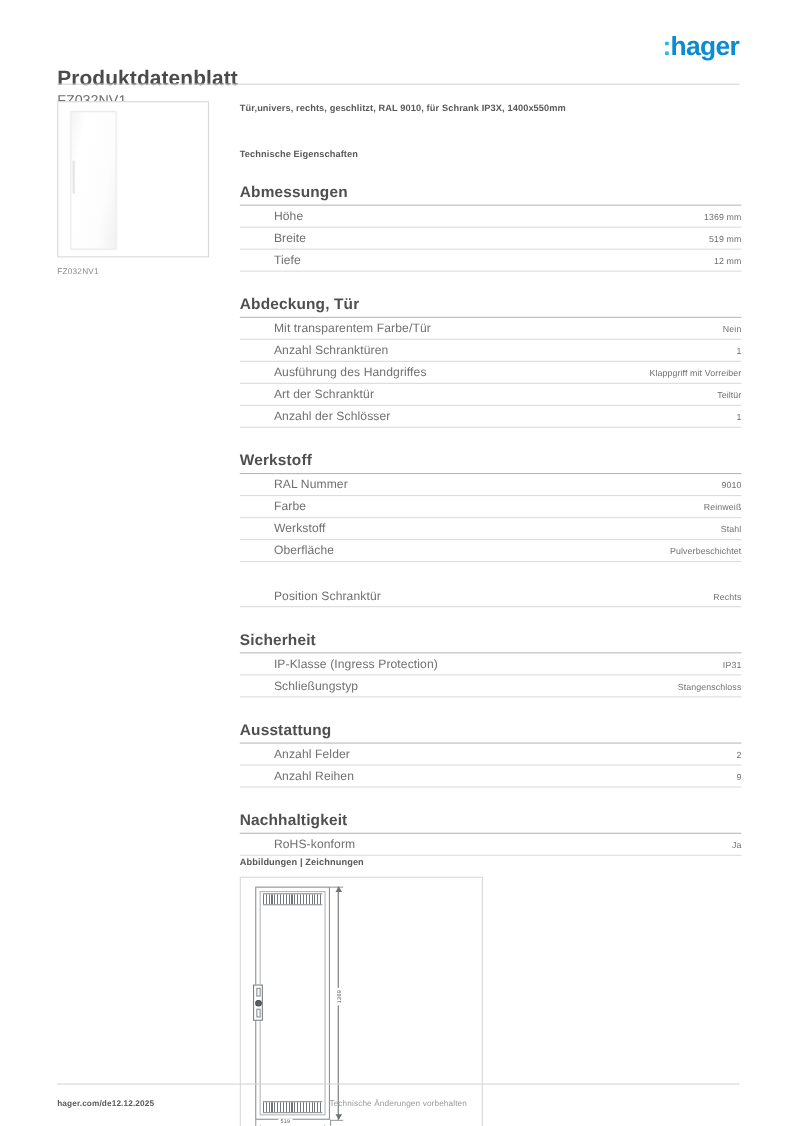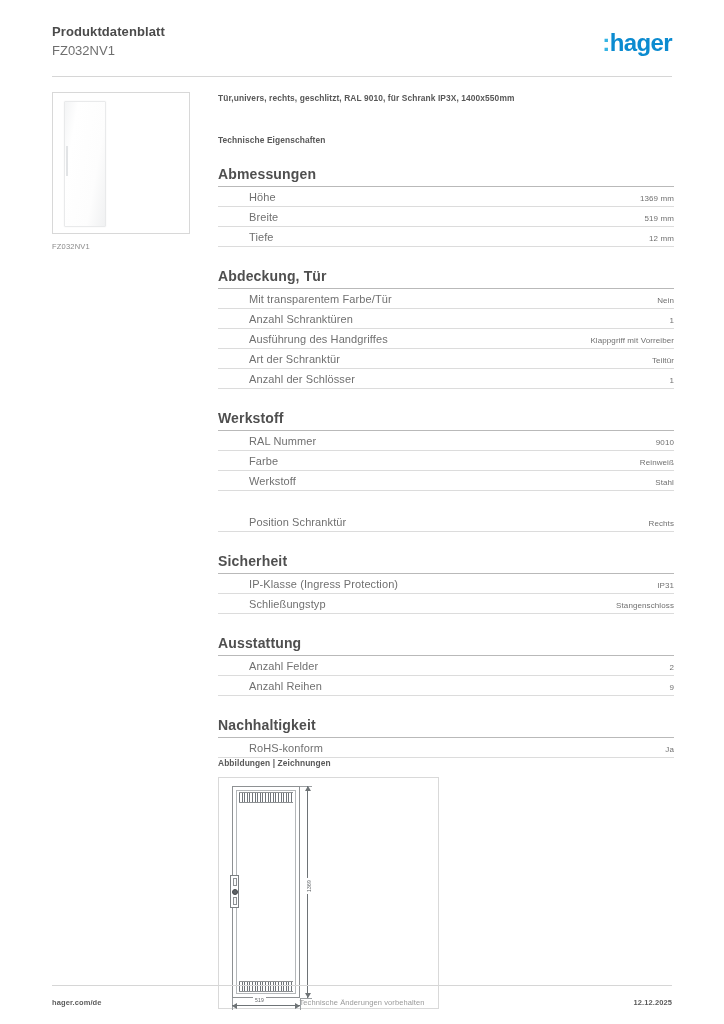--- a/index.html
+++ b/index.html
@@ -20,25 +20,26 @@
 
   
   .header {
     position: absolute;
     left: 52px;
     top: 24px;
     right: 52px;
     height: 48px;
   }
   .doc-title {
-    font-size: 13px;
+    font-size: 19px;
     font-weight: bold;
     color: #4b4b4b;
     letter-spacing: 0.1px;
     line-height: 16px;
+    margin-top: 40px;
   }
   .doc-ref {
     font-size: 13px;
     font-weight: normal;
     color: #6f6f6f;
     line-height: 17px;
     margin-top: 2px;
   }
   .logo {
     position: absolute;
@@ -328,21 +329,21 @@
     background: #d6d6d6;
   }
   .footer {
     position: absolute;
     left: 52px;
     right: 52px;
     top: 995px;
     height: 14px;
     display: flex;
     align-items: center;
-    justify-content: space-between;
+    justify-content: flex-start;
   }
   .footer-left {
     font-size: 7.5px;
     font-weight: bold;
     color: #5b5b5b;
     letter-spacing: 0.1px;
   }
   .footer-center {
     font-size: 7.5px;
     color: #9a9a9a;
@@ -429,20 +430,24 @@
             <span class="spec-value">9010</span>
           </div>
           <div class="spec-row">
             <span class="spec-label">Farbe</span>
             <span class="spec-value">Reinweiß</span>
           </div>
           <div class="spec-row">
             <span class="spec-label">Werkstoff</span>
             <span class="spec-value">Stahl</span>
           </div>
+          <div class="spec-row">
+            <span class="spec-label">Oberfläche</span>
+            <span class="spec-value">Pulverbeschichtet</span>
+          </div>
         </div>
         <div class="group">
           <div class="spec-row">
             <span class="spec-label">Position Schranktür</span>
             <span class="spec-value">Rechts</span>
           </div>
         </div>
         <div class="group">
           <div class="group-title">Sicherheit</div>
           <div class="spec-row">

